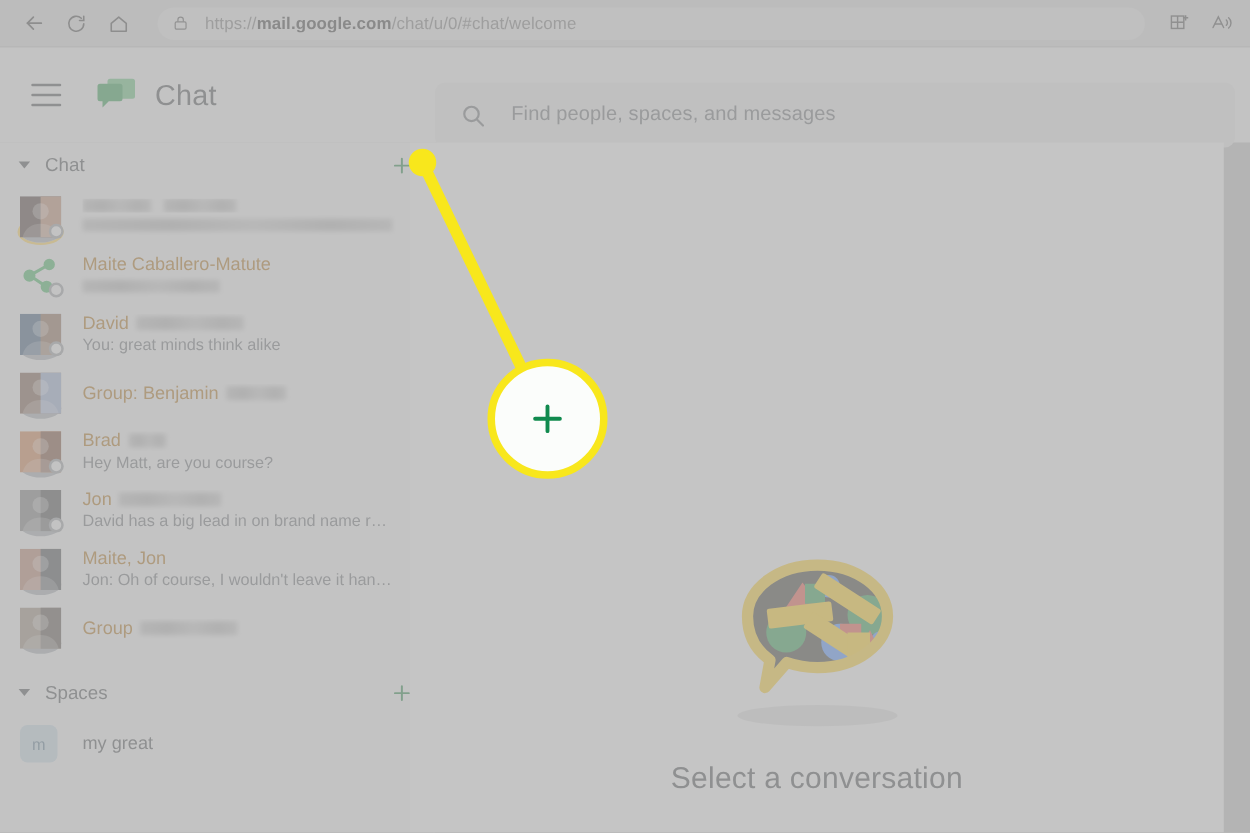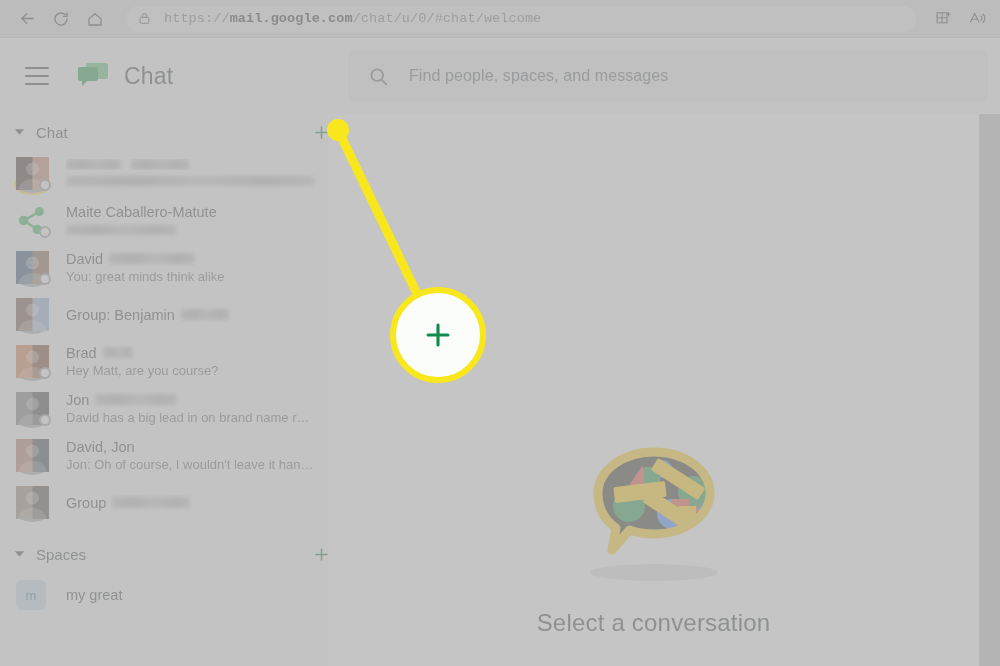--- a/index.html
+++ b/index.html
@@ -28,21 +28,20 @@
 
   
   .browser-bar {
     position: absolute;
     left: 0; top: 0;
     width: 1000px; height: 38px;
     background: #cfcfcf;
     display: flex;
     align-items: center;
     border-bottom: 1px solid #bcbcbc;
-    font-family: Liberation Mono, monospace;
   }
   .nav-btn {
     width: 34px; height: 30px;
     display: flex; align-items: center; justify-content: center;
     color: #3a3a3a;
     flex: 0 0 auto;
   }
   .nav-btn:first-child { margin-left: 10px; }
   .nav-btn svg { display: block; }
 
@@ -94,21 +93,21 @@
   }
   .chat-logo { margin-left: 27px; width: 34px; height: 30px; position: relative; }
   .app-title {
     margin-left: 14px;
     font-size: 23px;
     color: #3c4043;
     letter-spacing: 0.2px;
   }
   .searchbar {
     position: absolute;
-    left: 348px; top: 12px;
+    left: 348px; top: 28px;
     width: 640px; height: 52px;
     background: #dcdcdc;
     border-radius: 8px;
     display: flex;
     align-items: center;
   }
   .search-icon { margin-left: 20px; color: #5f6368; display: flex; }
   .search-placeholder {
     margin-left: 20px;
     font-size: 16px;
@@ -170,21 +169,21 @@
     position: absolute;
     right: -2px; bottom: -1px;
     width: 12px; height: 12px;
     border-radius: 50%;
     background: #e8e8e8;
     border: 2px solid #8d9196;
   }
   .row-text { margin-left: 17px; min-width: 0; flex: 1 1 auto; }
   .row-name {
     font-size: 14.5px;
-    color: #404040;
+    color: #a16207;
     white-space: nowrap;
     overflow: hidden;
     display: flex;
     align-items: center;
   }
   .row-sub {
     font-size: 13px;
     color: #5f6368;
     white-space: nowrap;
     overflow: hidden;
@@ -451,21 +450,21 @@
               </span><span class="row-sub"><span>David has a big lead in on brand name r…</span></span></span>
           </div>
           <div class="chat-row">
             <span class="avatar-wrap"><span class="avatar"><svg width="33" height="33" viewBox="0 0 33 33">
                   <rect width="33" height="33" fill="#a8705a"></rect>
                   <rect x="16.5" width="16.5" height="33" fill="#35383d"></rect>
                   <circle cx="16.5" cy="12" r="6.5" fill="rgba(255,255,255,0.30)"></circle>
                   <path d="M2 33c2-8 8-11 14.5-11S29 25 31 33z" fill="rgba(255,255,255,0.22)"></path>
                 </svg></span></span>
             <span class="row-text"><span class="row-name">
-                <span>David, Jon</span>
+                <span>Maite, Jon</span>
               </span><span class="row-sub"><span>Jon: Oh of course, I wouldn't leave it han…</span></span></span>
           </div>
           <div class="chat-row">
             <span class="avatar-wrap"><span class="avatar"><svg width="33" height="33" viewBox="0 0 33 33">
                   <rect width="33" height="33" fill="#8a7a6a"></rect>
                   <rect x="16.5" width="16.5" height="33" fill="#4a4038"></rect>
                   <circle cx="16.5" cy="12" r="6.5" fill="rgba(255,255,255,0.30)"></circle>
                   <path d="M2 33c2-8 8-11 14.5-11S29 25 31 33z" fill="rgba(255,255,255,0.22)"></path>
                 </svg></span></span>
             <span class="row-text">

